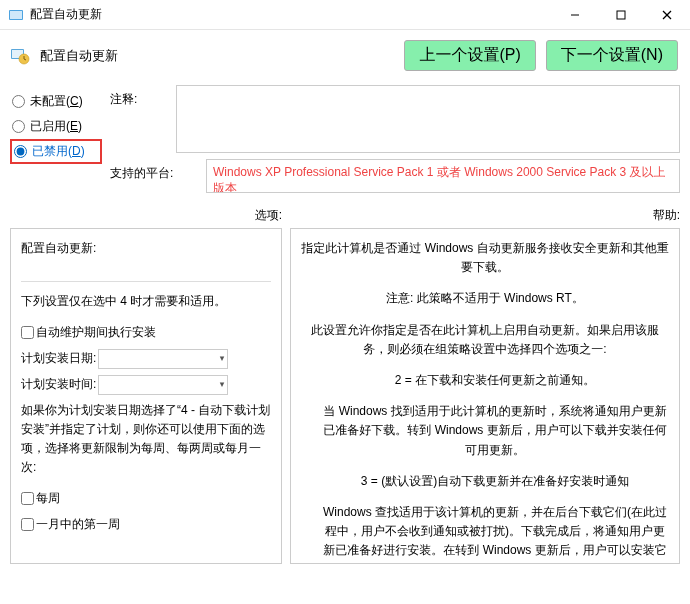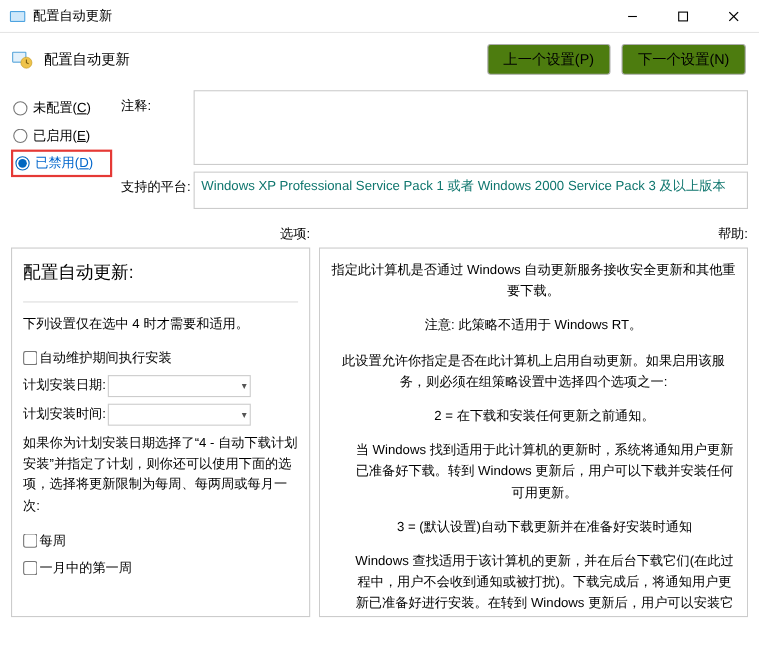--- a/index.html
+++ b/index.html
@@ -35,23 +35,23 @@
   .header-row {
     display: flex;
     align-items: center;
     padding: 10px 12px 8px 10px;
     gap: 10px;
   }
   .header-icon { width: 20px; height: 20px; flex-shrink:0; display:inline-flex; align-items:center; justify-content:center;}
   .header-title { flex: 1; font-size: 13px; }
   .nav-btn {
     border: 1px solid #adadad;
-    background: #4d7c0f;
+    background: #86efac;
     padding: 4px 14px;
-    font-size: 13px;
+    font-size: 16px;
     border-radius: 3px;
   }
 
   .top-area {
     display: flex;
     padding: 6px 10px 0 10px;
   }
   .radio-col {
     width: 92px;
     padding-top: 4px;
@@ -94,21 +94,22 @@
     overflow-y: scroll;
   }
   .platform-box {
     flex: 1;
     height: 34px;
     border: 1px solid #ccc;
     padding: 4px 6px;
     font-size: 12px;
     line-height: 1.35;
     overflow: hidden;
-    color: #0f766e;
+    color: #ef4444;
+    margin-left: 30px;
   }
 
   .labels-row {
     display: flex;
     padding: 8px 10px 4px 10px;
     text-align: right;
   }
   .labels-row .left { width: 272px; }
   .labels-row .right { flex: 1; padding-left: 10px; }
 
@@ -121,21 +122,21 @@
   .pane {
     border: 1px solid #ccc;
     padding: 10px 10px;
     overflow-y: scroll;
     font-size: 12px;
     line-height: 1.6;
     background: #fff;
   }
   .pane.left { width: 272px; }
   .pane.right { flex: 1; text-align: center; }
-  .pane h4 { font-weight: normal; font-size: 16px; margin-bottom: 12px; }
+  .pane h4 { font-weight: normal; font-size: 12px; margin-bottom: 23px; }
   .pane p { margin-bottom: 12px; }
   .pane .indent { padding-left: 20px; }
   .opt-row { display: flex; align-items: center; gap: 2px; margin: 6px 0; }
   .opt-label { font-size: 12px; }
   .select {
     border: 1px solid #ccc;
     height: 20px;
     width: 130px;
     background: #fff;
     display: inline-flex;

